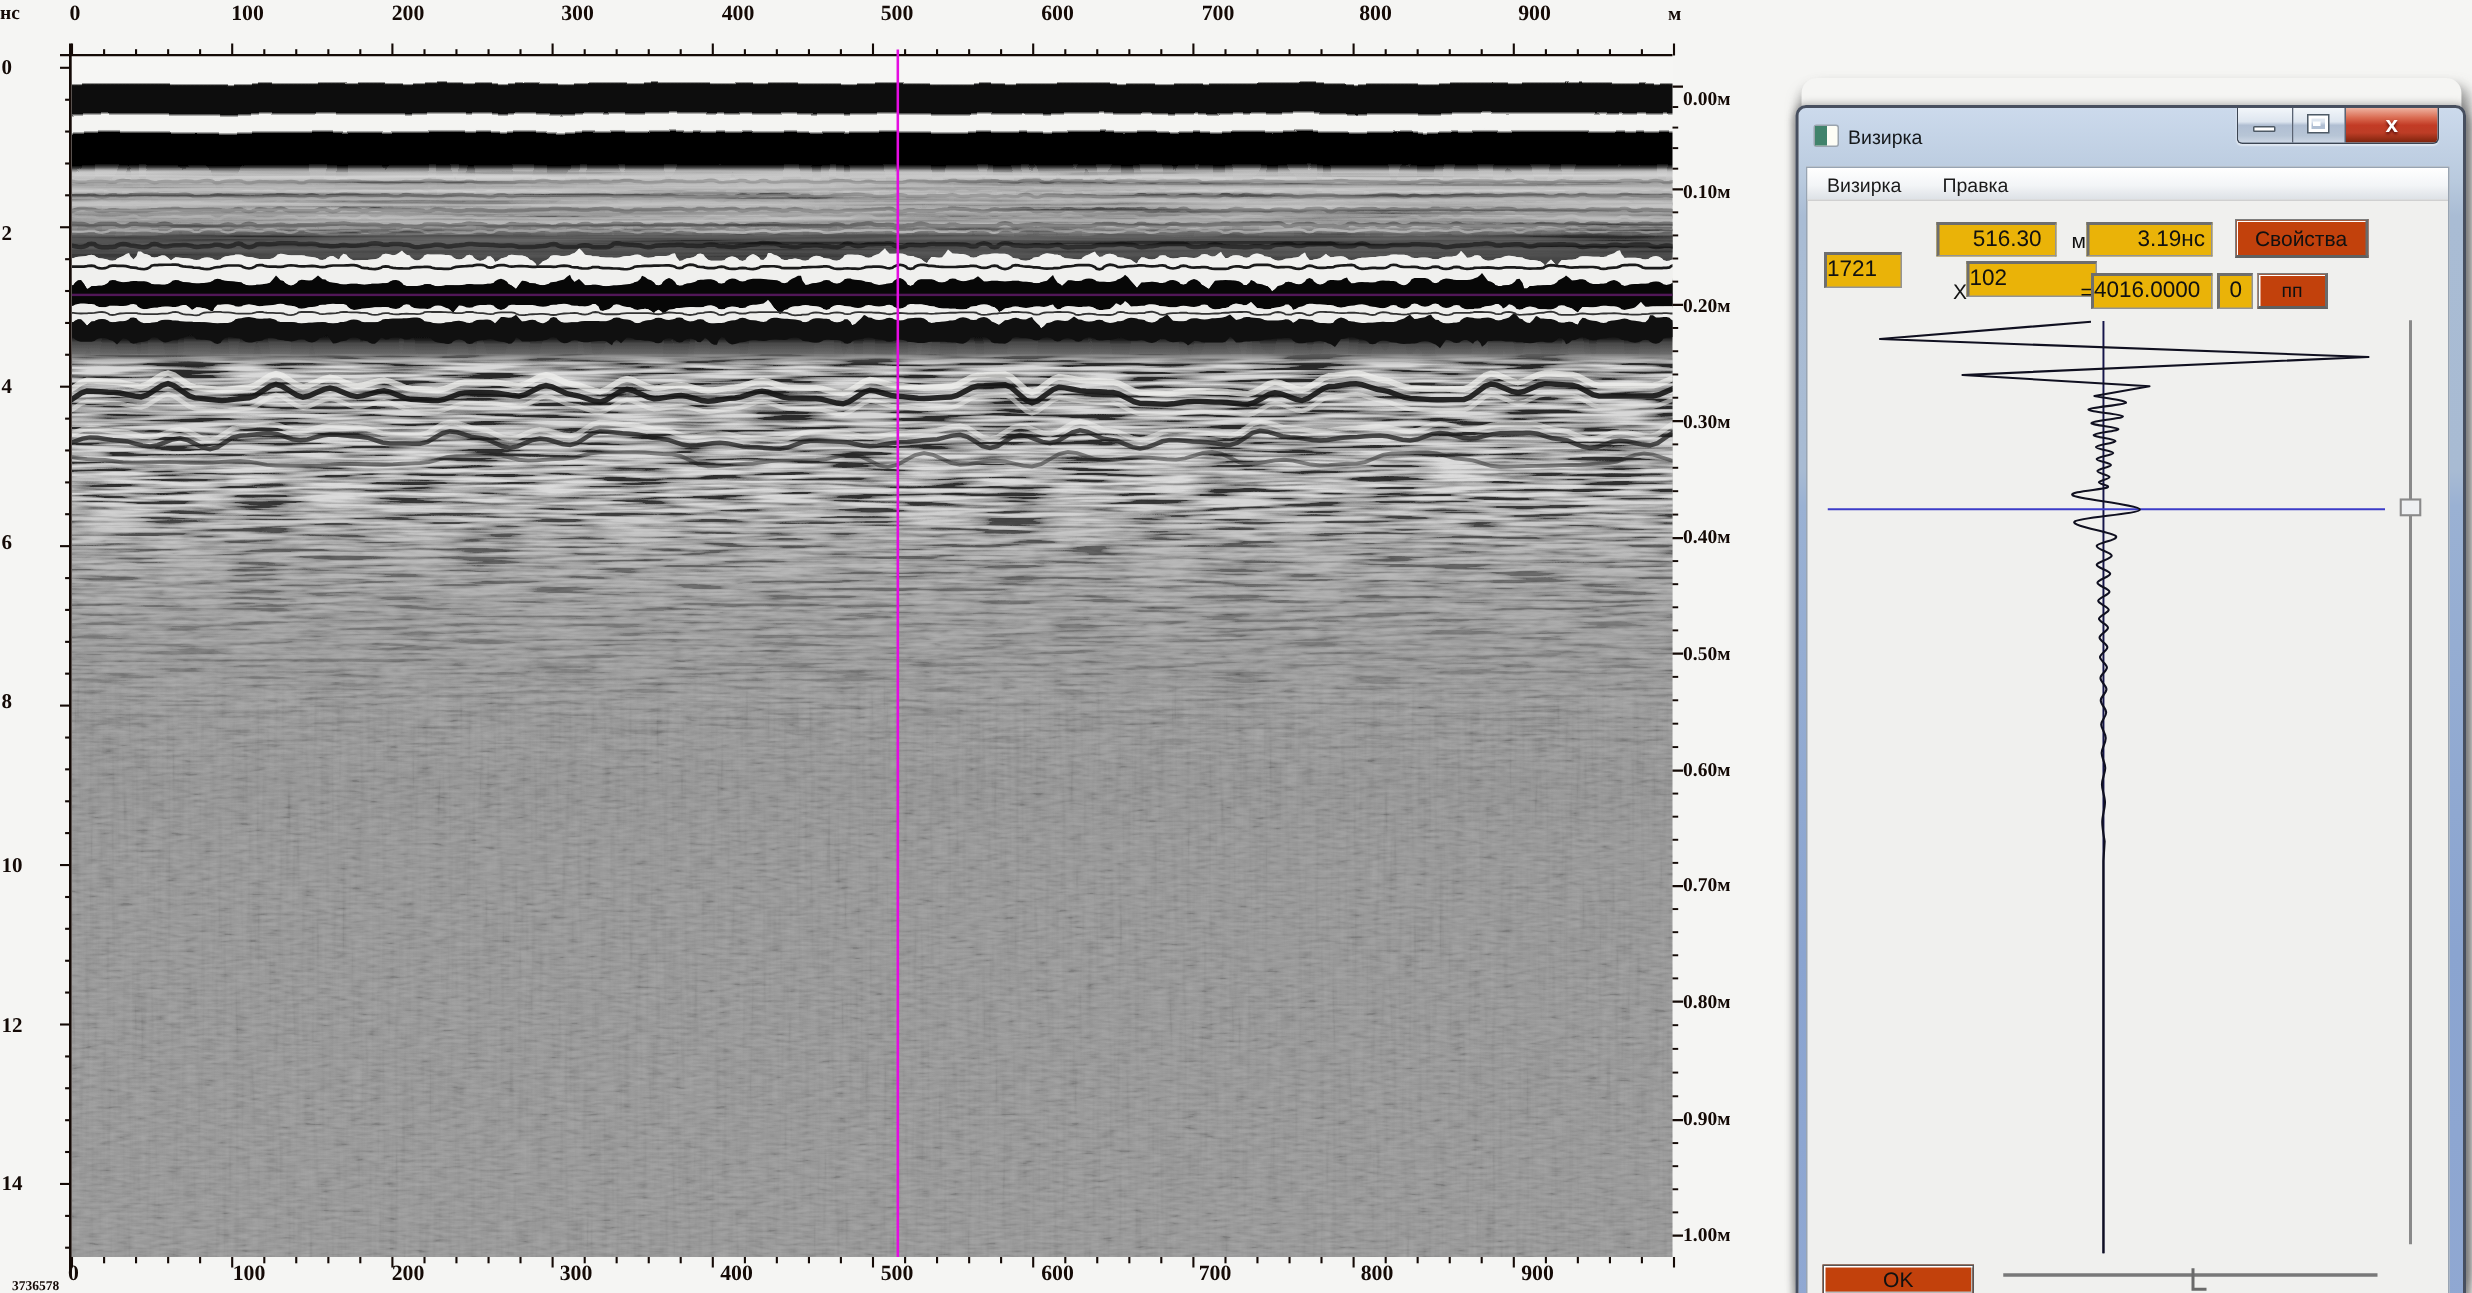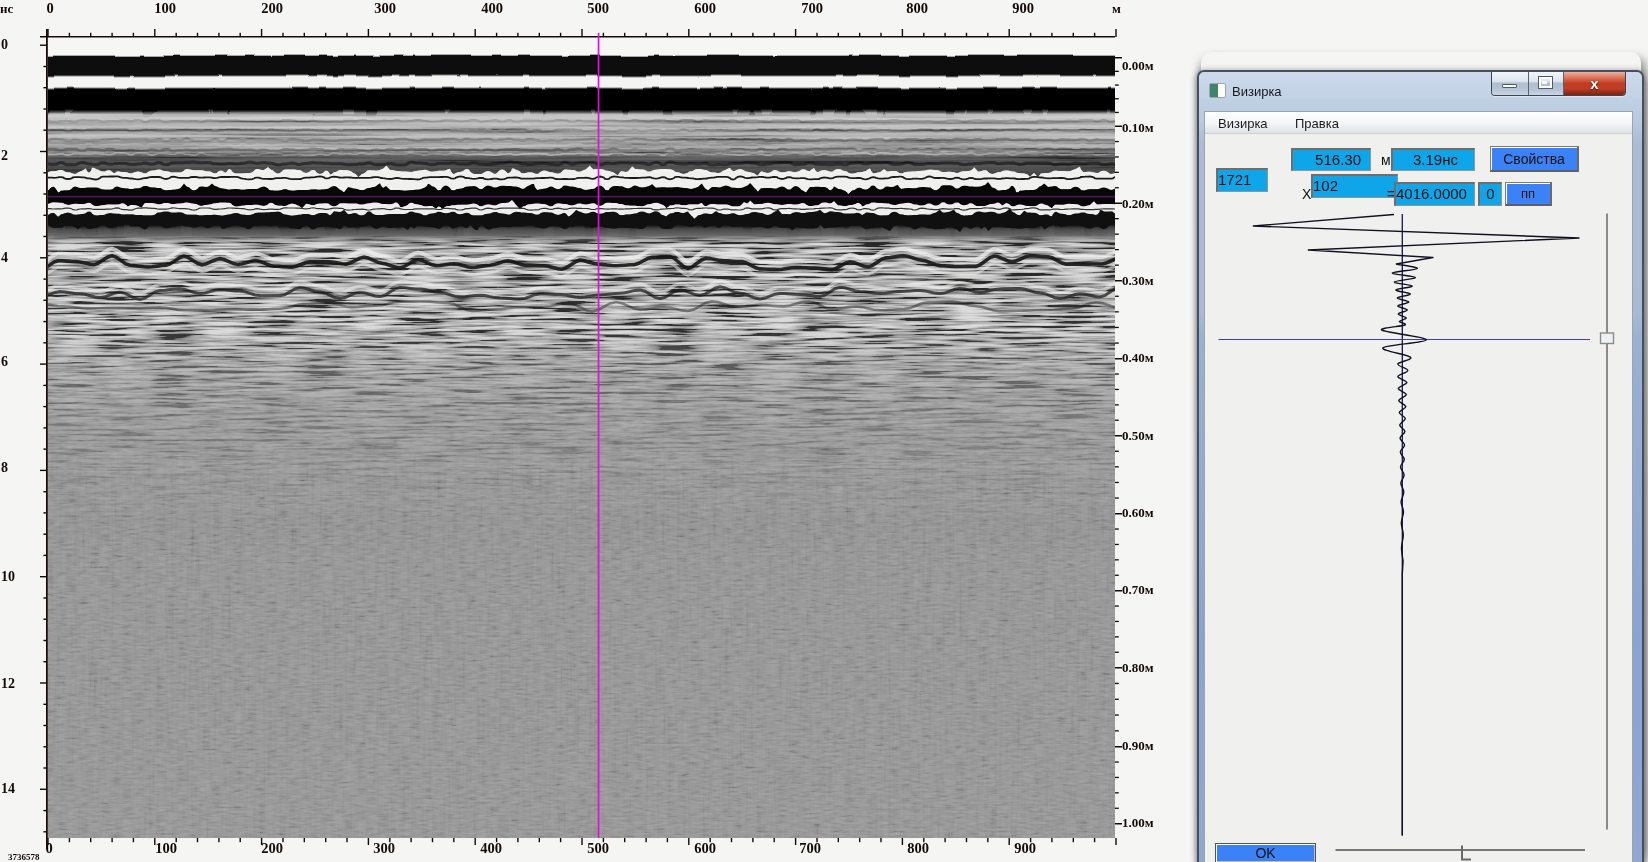--- a/index.html
+++ b/index.html
@@ -15,23 +15,23 @@
 .wb{width:37px;height:23px;background:linear-gradient(180deg,#f2f6fa 0%,#dde5ef 40%,#b0bed2 50%,#b7c5d6 80%,#cdd7e4 100%);border-right:1px solid #5a6372;position:relative}
 .wb.max{width:35px}
 .wb.cls{width:61px;border-right:none;background:linear-gradient(180deg,#eeb2a0 0%,#da6c52 28%,#c23b25 50%,#bd3d26 72%,#7c230c 100%)}
 .wb .mingl{position:absolute;left:10px;top:12px;width:15px;height:4px;background:#fff;border:1px solid #4e5a66;border-radius:1px}
 .wb .maxgl{position:absolute;left:10px;top:5px;width:13px;height:11px;border:2px solid #fff;outline:1px solid #4e5a66;background:transparent}
 .wb .maxgl i{position:absolute;left:1px;top:2px;width:5px;height:3px;background:#fff;display:block}
 .xgl{position:absolute;left:50%;top:50%;transform:translate(-50%,-52%);color:#fff;font-size:15px;font-weight:bold;text-shadow:0 1px 2px rgba(60,0,0,.85);font-family:"Liberation Sans",sans-serif}
 .client{position:absolute;left:5px;top:39px;width:429px;height:756px;background:#f0f0ee;border:1px solid #98a4b2}
 .menu{position:absolute;left:0;top:0;right:0;height:22px;background:linear-gradient(180deg,#ffffff,#f3f5f7 55%,#dde1e6);border-bottom:1px solid #d0d0d0;color:#1b1b1b;font-size:13px}
 .menu span{position:absolute;top:4px}
-.fld{position:absolute;background:#0ea5e9;border-top:2px solid #6e6e6e;border-left:2px solid #6e6e6e;border-bottom:1px solid #949494;border-right:1px solid #949494;font-size:15px;color:#111;line-height:20px}
+.fld{position:absolute;background:#eab308;border-top:2px solid #6e6e6e;border-left:2px solid #6e6e6e;border-bottom:1px solid #949494;border-right:1px solid #949494;font-size:15px;color:#111;line-height:20px}
 .lab{position:absolute;font-size:14px;color:#111}
-.btn{position:absolute;background:#3b82f6;border:1px solid #7d7d7d;border-bottom:2px solid #606060;border-right:2px solid #6a6a6a;box-shadow:inset 1px 1px 0 #fff;font-size:14px;color:#111;text-align:center}
+.btn{position:absolute;background:#c2410c;border:1px solid #7d7d7d;border-bottom:2px solid #606060;border-right:2px solid #6a6a6a;box-shadow:inset 1px 1px 0 #fff;font-size:14px;color:#111;text-align:center}
 </style></head><body>
 <svg width="1648" height="862" viewBox="0 0 1648 862" xmlns="http://www.w3.org/2000/svg" style="position:absolute;left:0;top:0">
     <defs>
 <linearGradient id="bands" x1="0" y1="37" x2="0" y2="838" gradientUnits="userSpaceOnUse">
         <stop offset="0.0000" stop-color="#f6f6f4"></stop>
         <stop offset="0.0225" stop-color="#f6f6f4"></stop>
         <stop offset="0.0243" stop-color="#0a0a0a"></stop>
         <stop offset="0.0474" stop-color="#0a0a0a"></stop>
         <stop offset="0.0499" stop-color="#f4f4f2"></stop>
         <stop offset="0.0624" stop-color="#f4f4f2"></stop>
@@ -461,21 +461,21 @@
         </div>
   </div>
  </div>
  <div class="client">
   <div class="menu">
         <span style="left:13px">Визирка</span>
         <span style="left:90px">Правка</span>
       </div>
   <div class="fld" style="left:86px;top:36px;width:80px;height:23px;text-align:right;padding-right:9px">516.30</div>
   <div class="lab" style="left:176px;top:40px">м</div>
-  <div class="fld" style="left:186px;top:36px;width:84px;height:23px;text-align:right;padding-right:16px">3.19нс</div>
+  <div class="fld" style="left:186px;top:36px;width:84px;height:23px;text-align:right;padding-right:4px">3.19нс</div>
   <div class="btn" style="left:285px;top:34px;width:89px;height:26px;line-height:24px">Свойства</div>
   <div class="fld" style="left:11px;top:56px;width:52px;height:24px;">1721</div>
   <div class="lab" style="left:97px;top:74px">X</div>
   <div class="fld" style="left:106px;top:62px;width:87px;height:24px;text-align:left">102</div>
   <div class="lab" style="left:182px;top:74px">=</div>
   <div class="fld" style="left:189px;top:70px;width:81px;height:24px;padding-left:0;white-space:nowrap;overflow:hidden">4016.0000</div>
   <div class="fld" style="left:273px;top:70px;width:24px;height:24px;text-align:center">0</div>
   <div class="btn" style="left:300px;top:70px;width:47px;height:24px;line-height:21px;font-size:13px">пп</div>
   <svg width="429" height="756" viewBox="0 0 429 756" xmlns="http://www.w3.org/2000/svg" style="position:absolute;left:0;top:0">
     <line x1="197.3" y1="102" x2="197.3" y2="723.5" stroke="#15154a" stroke-width="1.3"></line>

